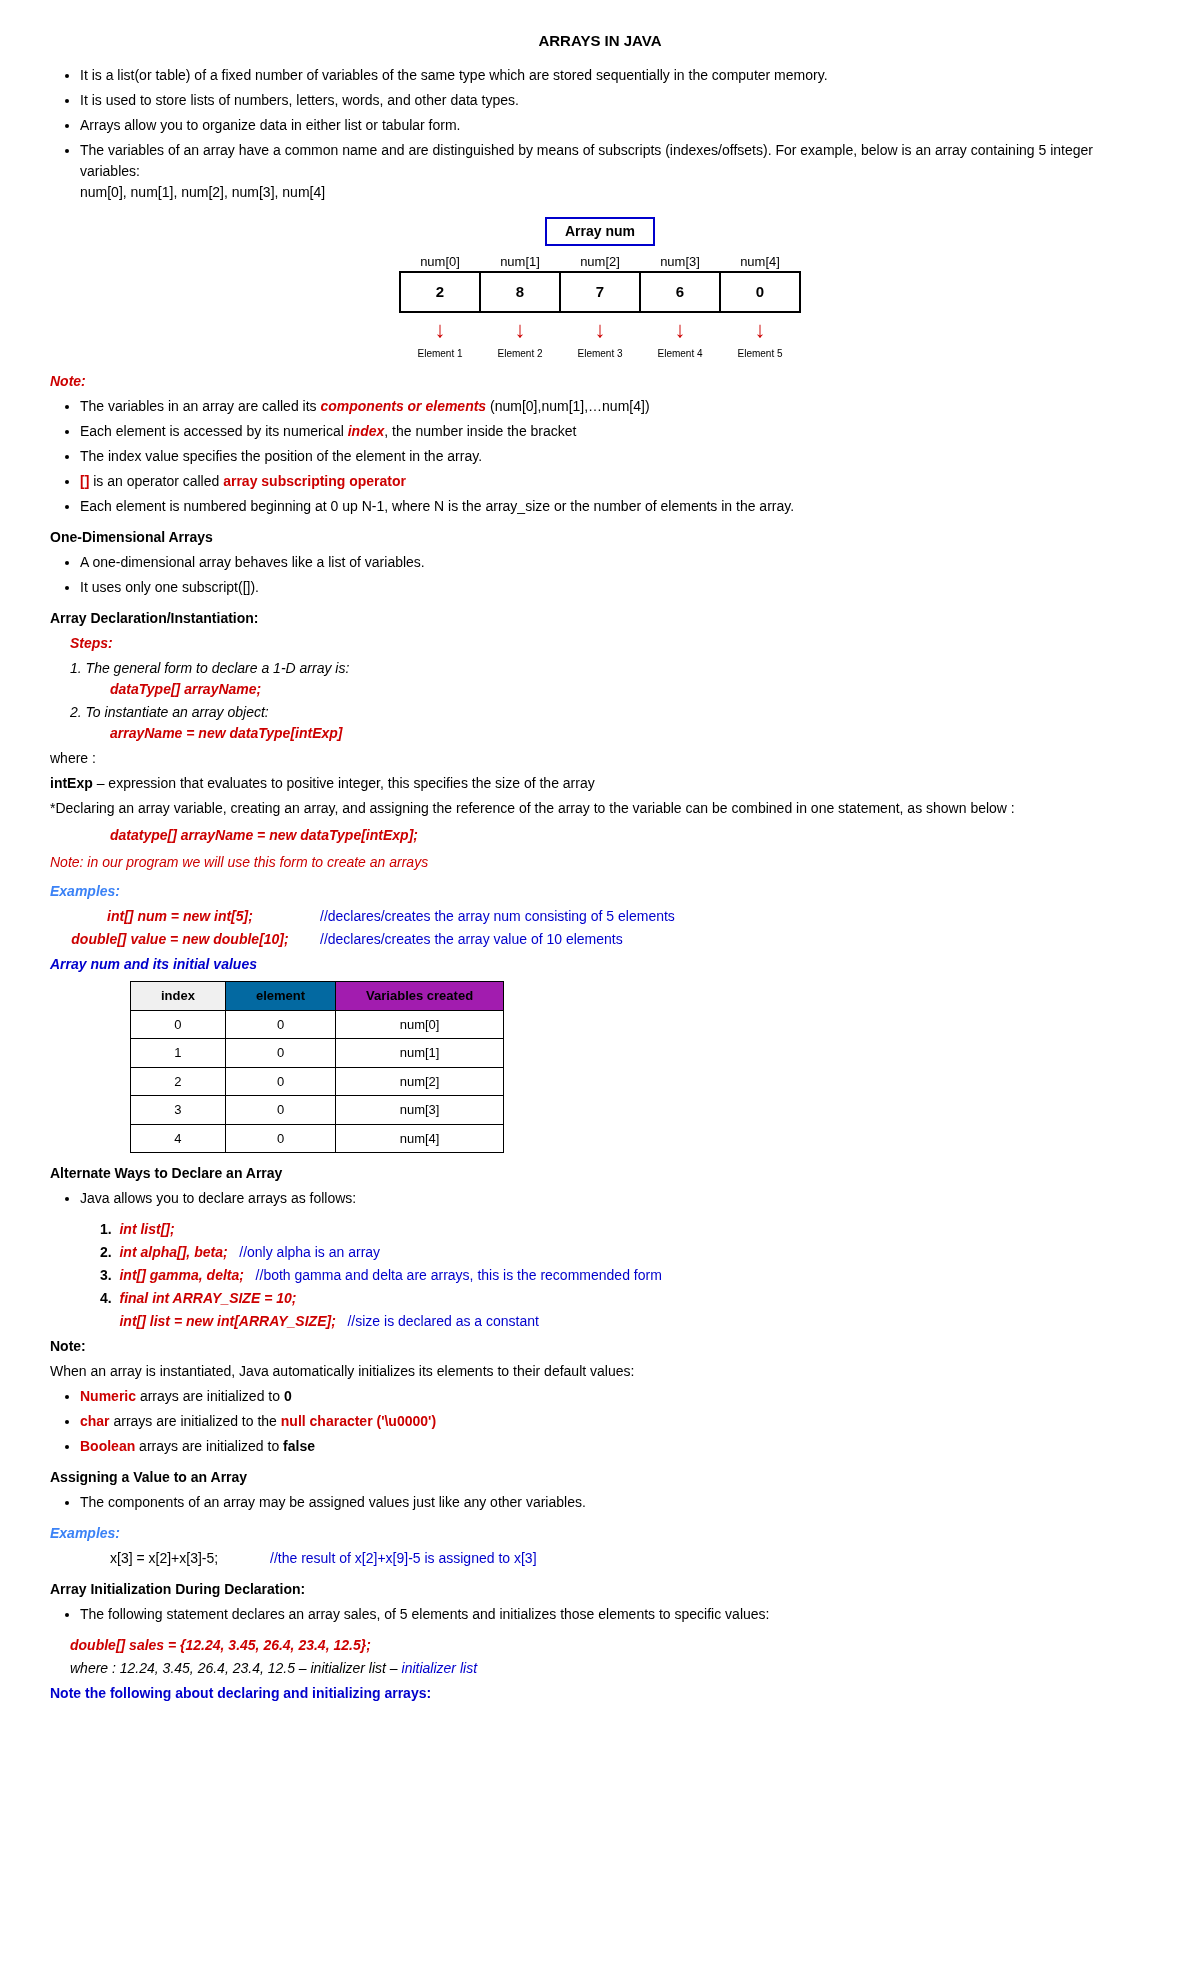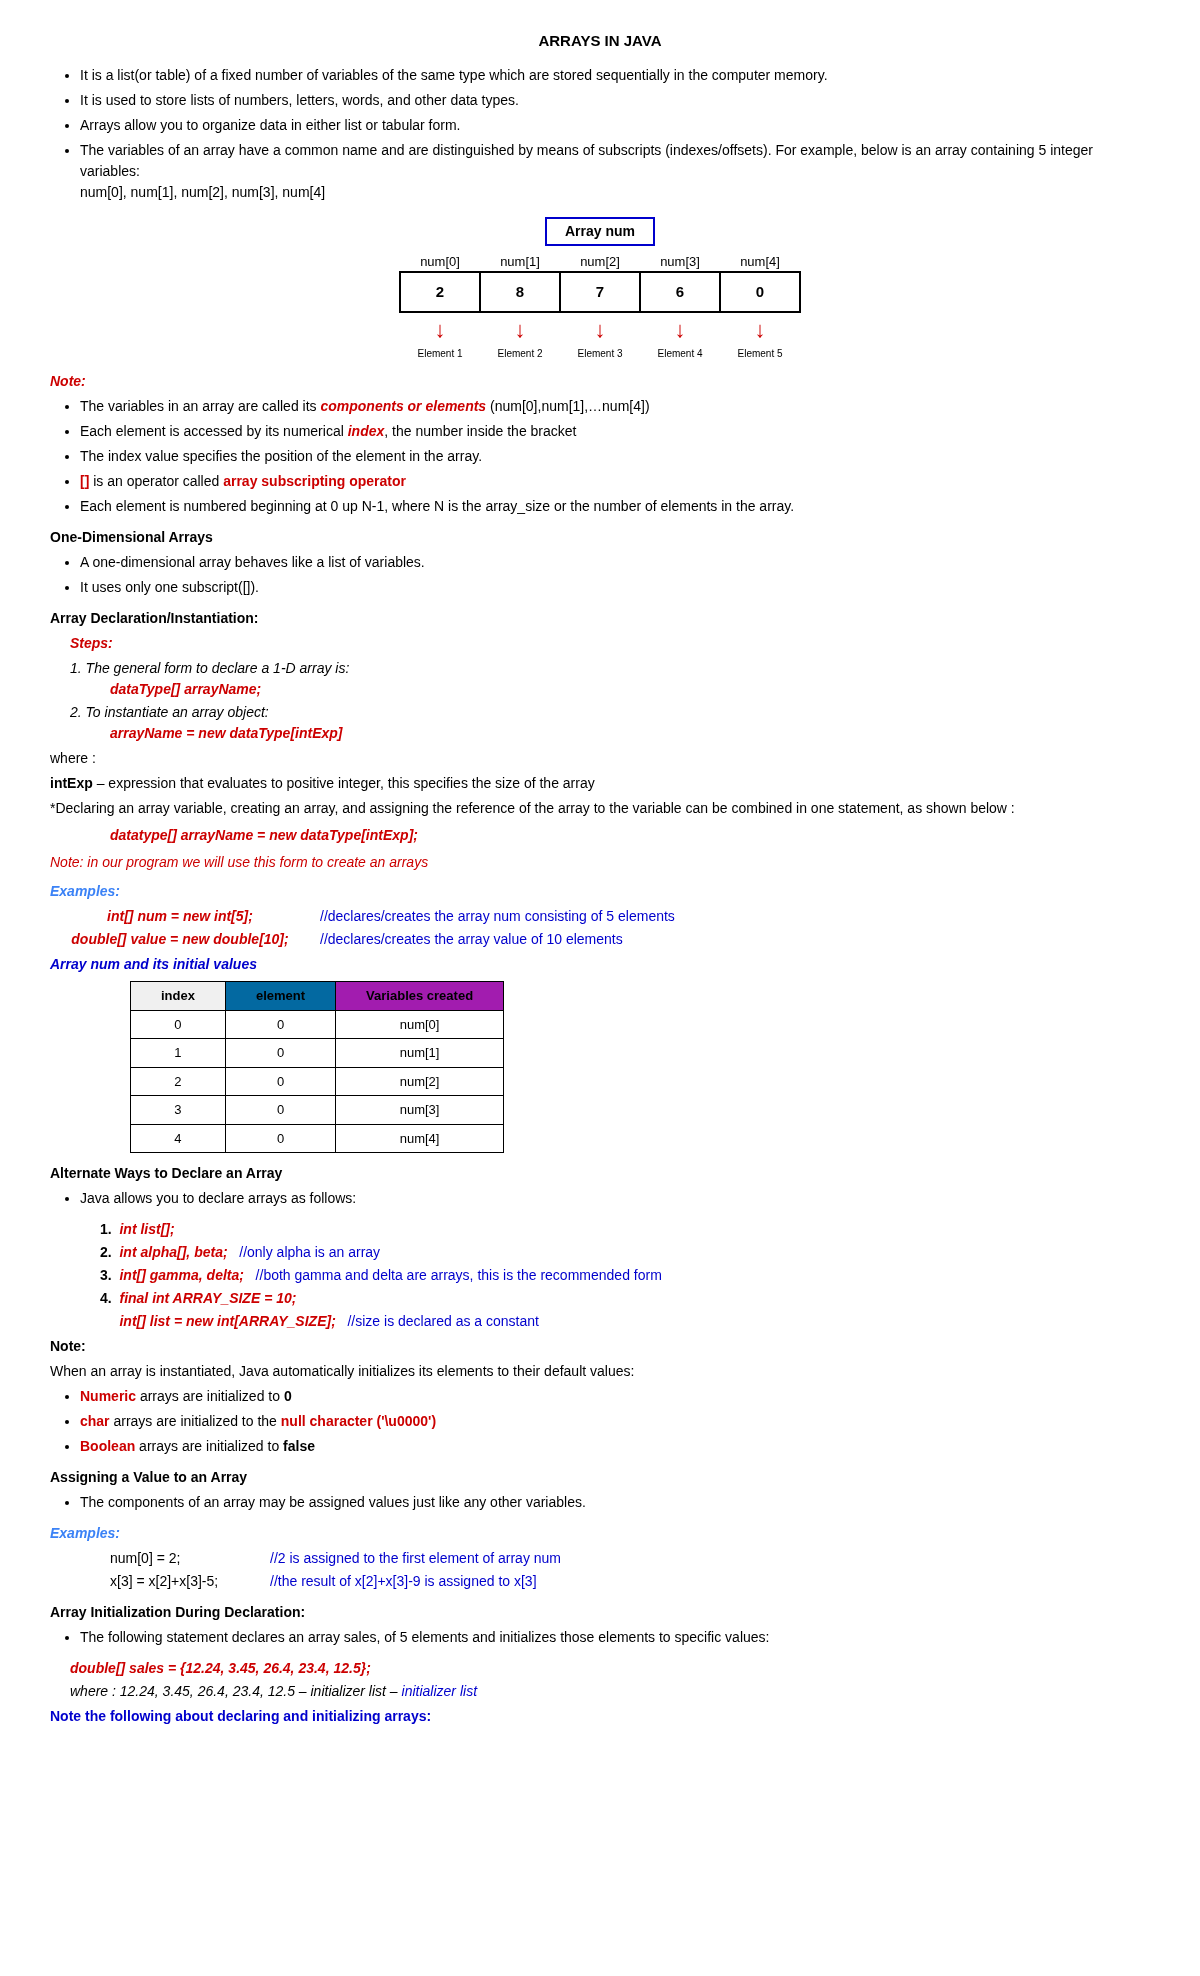--- a/index.html
+++ b/index.html
@@ -409,26 +409,22 @@
   <li><span class="red-bold">Boolean</span> arrays are initialized to <span class="bold">false</span></li>
 </ul>
 
 <p class="section-heading">Assigning a Value to an Array</p>
 <ul class="main-list">
   <li>The components of an array may be assigned values just like any other variables.</li>
 </ul>
 <p class="examples-label">Examples:</p>
 <div class="assign-examples">
   <div class="assign-line">
-    <span class="assign-code">num[0] = 2;</span>
-    <span class="assign-comment">//2 is assigned to the first element of array num</span>
-  </div>
-  <div class="assign-line">
     <span class="assign-code">x[3] = x[2]+x[3]-5;</span>
-    <span class="assign-comment">//the result of x[2]+x[3]-9 is assigned to x[3]</span>
+    <span class="assign-comment">//the result of x[2]+x[9]-5 is assigned to x[3]</span>
   </div>
 </div>
 
 <p class="array-init-decl-heading">Array Initialization During Declaration:</p>
 <ul class="main-list">
   <li>The following statement declares an array sales, of 5 elements and initializes  those elements to specific values:</li>
 </ul>
 <span class="decl-code-red-bold">double[] sales = {12.24, 3.45, 26.4, 23.4, 12.5};</span>
 <p class="where-initializer"><span style="font-style:italic;">where :  12.24, 3.45, 26.4, 23.4, 12.5 – initializer list</span> – <span style="color:#0000cc;">initializer list</span></p>
 <p class="note-following red-bold">Note the following about declaring and initializing arrays:</p>

